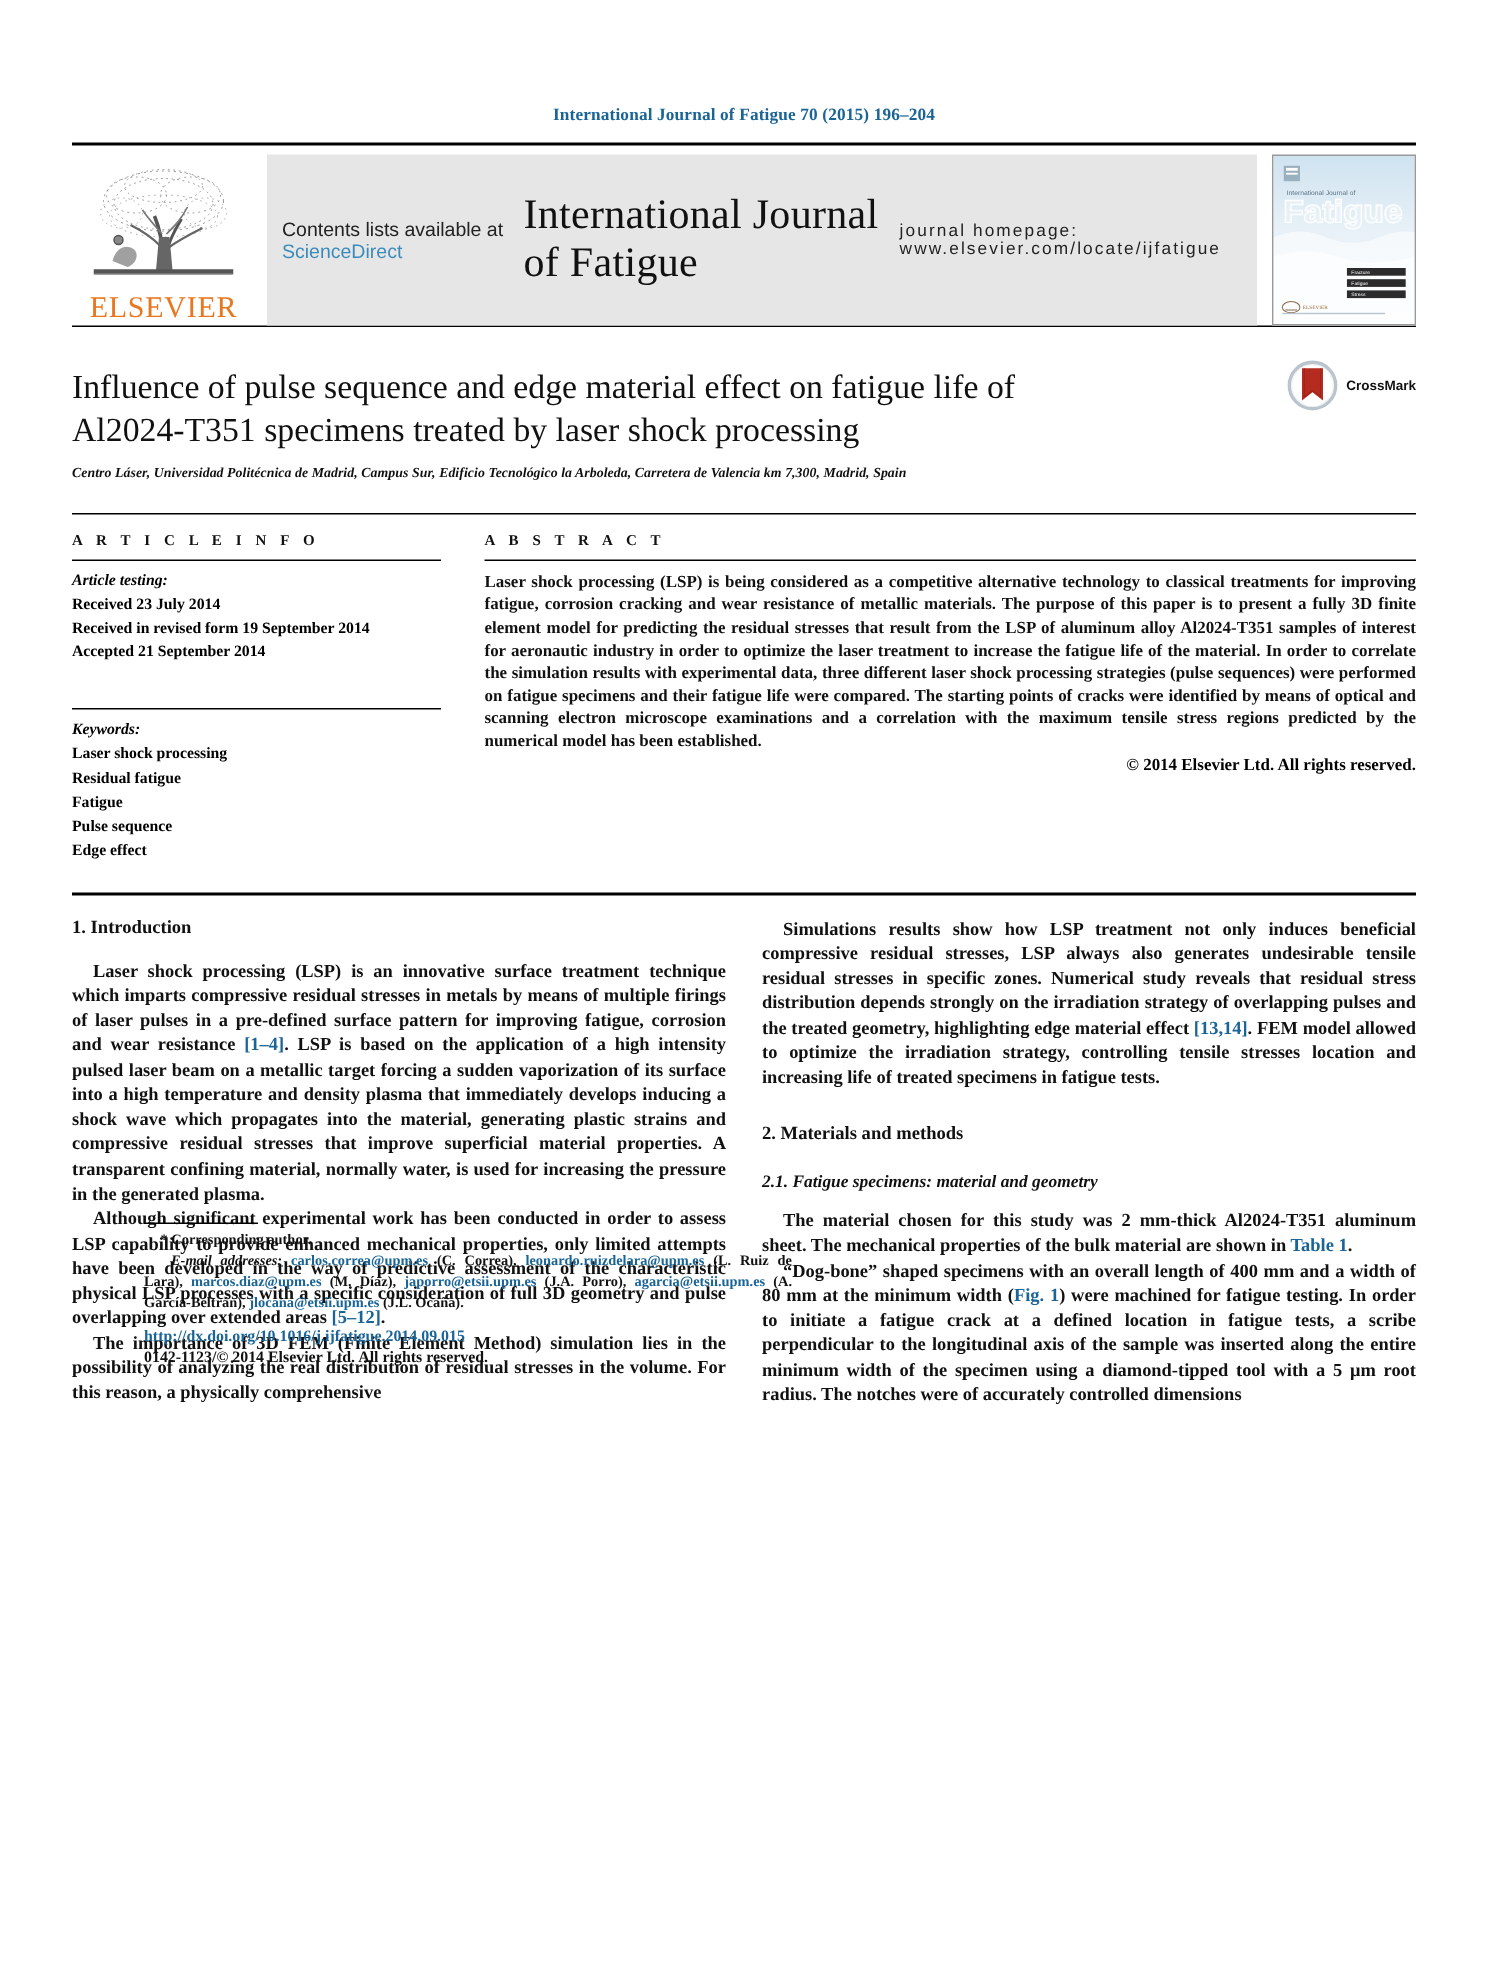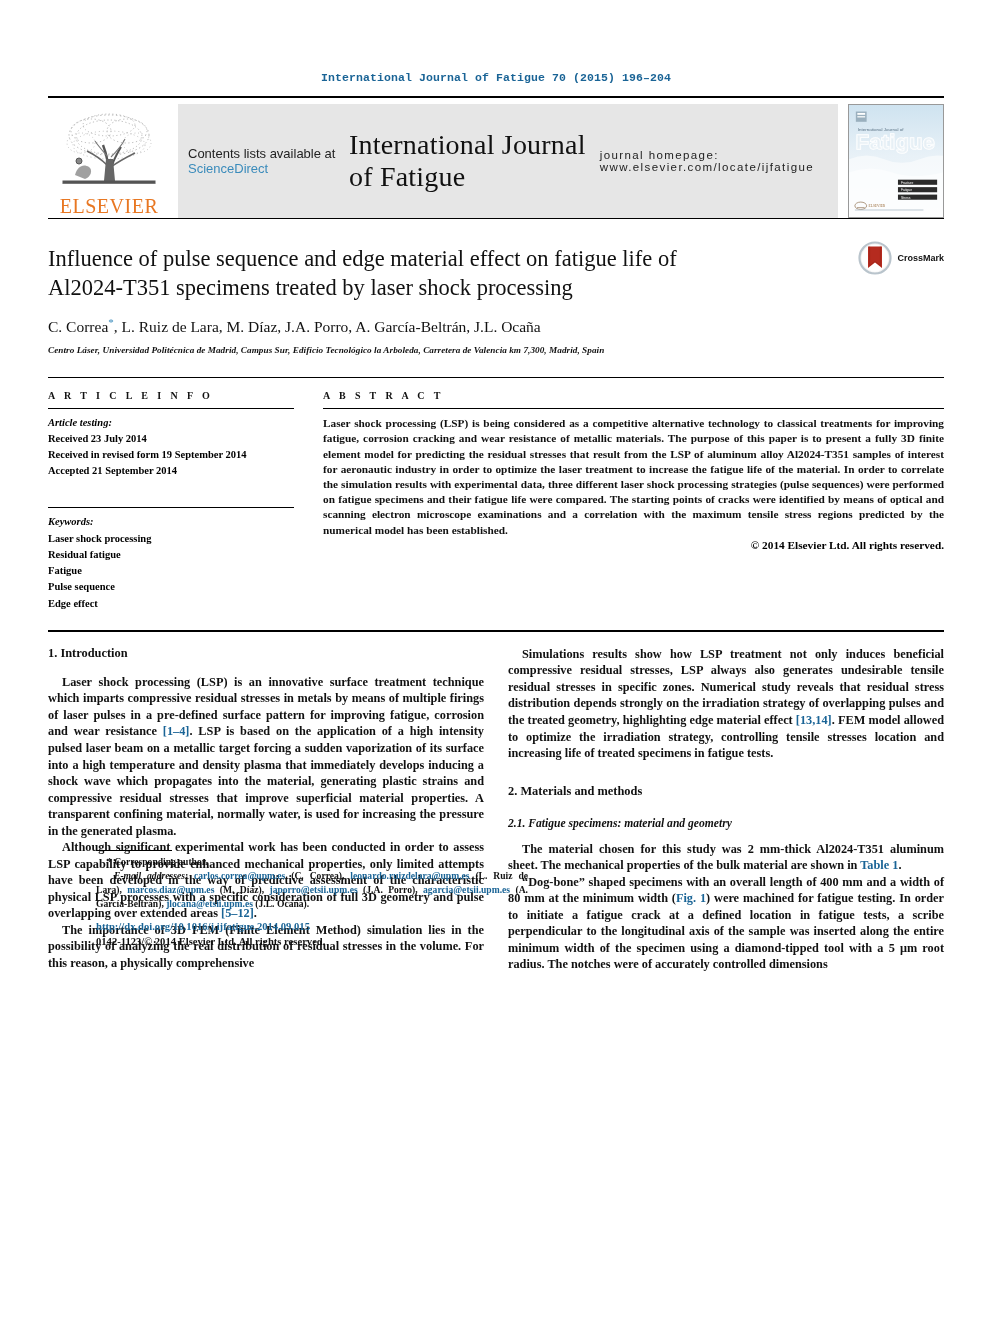--- a/index.html
+++ b/index.html
@@ -12,21 +12,21 @@
     color: #000000;
     position: relative;
     overflow: hidden;
   }
 
   .page { position: relative; width: 992px; height: 1323px; padding: 0; }
 
   
   .running-head {
     text-align: center;
-    font-family: Liberation Mono, monospace;
+    font-family: Liberation Serif, serif;
     font-size: 11.5px;
     font-weight: bold;
     color: #1a6496;
     padding-top: 71px;
     letter-spacing: 0.1px;
   }
 
   
   .masthead-wrap {
     margin: 12px 48px 0 48px;
@@ -385,23 +385,20 @@
         <circle cx="17" cy="17" r="13.5" fill="#ffffff"></circle>
         <path d="M10 5.5 L24 5.5 L24 27 L17 21.5 L10 27 Z" fill="#b52b1f"></path>
         <path d="M11.6 5.5 L11.6 24.6 L17 20.3 L22.4 24.6 L22.4 5.5" fill="none" stroke="#8e1f16" stroke-width="0.7" opacity="0.6"></path>
         <path d="M13 30.5 L17 25.5 L21 30.5 Z" fill="#ffffff"></path>
       </svg>
       <span class="crossmark-label">CrossMark</span>
     </div>
 
     <h1 class="paper-title">Influence of pulse sequence and edge material effect on fatigue life of Al2024-T351 specimens treated by laser shock processing</h1>
 
-    <div class="authors">
-      <span>C. Correa</span><span class="star">*</span><span>, L. Ruiz de Lara, M. Díaz, J.A. Porro, A. García-Beltrán, J.L. Ocaña</span>
-    </div>
 
     <div class="affiliation">Centro Láser, Universidad Politécnica de Madrid, Campus Sur, Edificio Tecnológico la Arboleda, Carretera de Valencia km 7,300, Madrid, Spain</div>
   </div>
 
   <div class="info-rule-top"></div>
 
   <div class="info-area">
 
     <div class="col-info">
       <div class="sec-head">A R T I C L E    I N F O</div>

